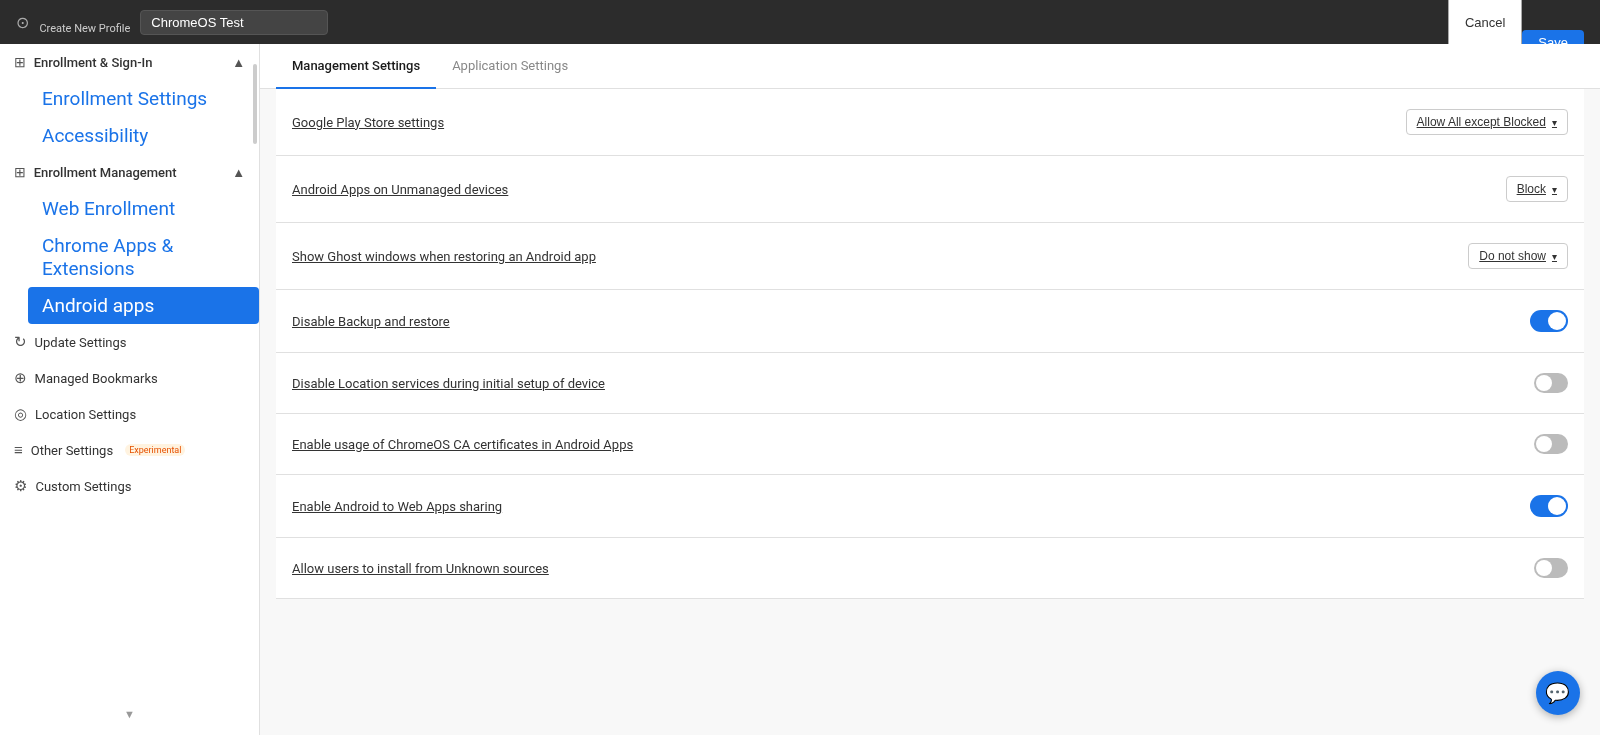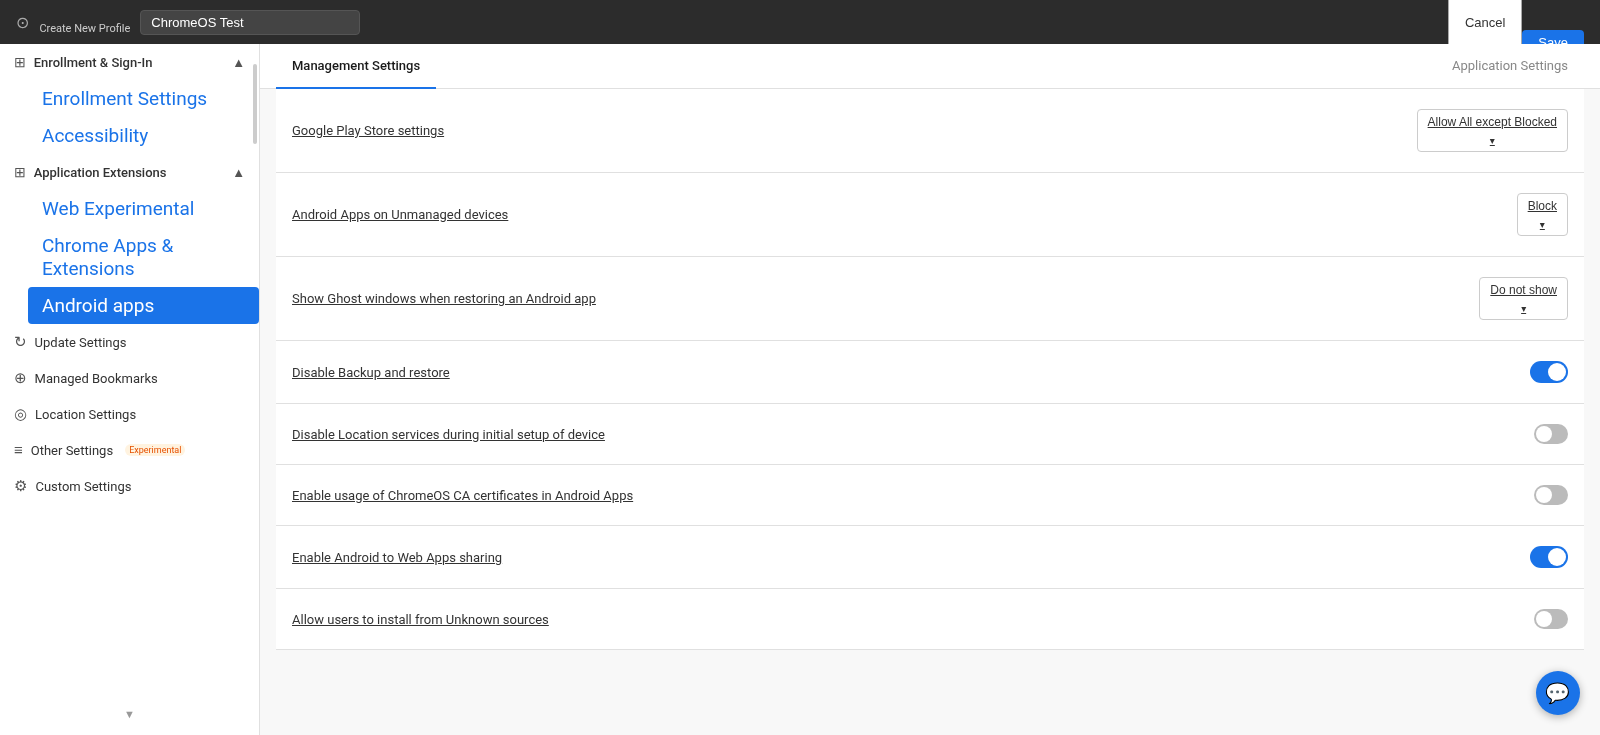--- a/index.html
+++ b/index.html
@@ -7,21 +7,21 @@
 
     
     .topbar {
       display: flex; align-items: center; justify-content: space-between;
       background: #2c2c2c; color: #fff; height: 44px; padding: 0 16px;
     }
     .topbar-left { display: flex; align-items: center; gap: 10px; }
     .topbar-title { font-size: 11px; color: #ccc; margin-top: 12px; }
     .topbar-input {
       background: #444; border: 1px solid #555; color: #fff;
-      padding: 4px 10px; border-radius: 4px; font-size: 13px; width: 220px;
+      padding: 4px 10px; border-radius: 4px; font-size: 13px; width: 188px;
     }
     .topbar-actions { display: flex; }
     .btn-cancel {
       background: #fff; border: 1px solid #aaa; color: #333;
       padding: 5px 16px; border-radius: 4px; cursor: pointer; font-size: 13px;
     }
     .btn-save {
       background: #1a73e8; border: none; color: #fff;
       padding: 5px 16px; border-radius: 4px; cursor: pointer; font-size: 13px; margin-top: 40px;
     }
@@ -65,42 +65,41 @@
       padding: 1px 4px; border-radius: 6px; margin-left: 4px;
     }
 
     
     .main-content { flex: 1; background: #f8f8f8; overflow-y: auto; padding: 0; }
 
     
     .tabs-bar {
       display: flex; background: #fff; border-bottom: 1px solid #e0e0e0;
       padding: 0 16px;
-      justify-content: space-between;
     }
     .tab {
       padding: 14px 16px; cursor: pointer; font-size: 13px; color: #888;
       border-bottom: 2px solid transparent; margin-bottom: -1px;
     }
     .tab.active { color: #1a1a1a; border-bottom: 2px solid #1a73e8; font-weight: 500; }
 
     
     .settings-container { padding: 0 16px 20px; text-decoration: underline; }
     .settings-row {
       display: flex; align-items: center; justify-content: space-between;
       background: #fff; padding: 20px 16px; border-bottom: 1px solid #e0e0e0;
     }
     .settings-row:first-child { border-top: none; }
     .settings-row-label { font-size: 13px; color: #333; }
 
     
     .dropdown-btn {
       display: flex; align-items: center; gap: 6px;
       border: 1px solid #ccc; background: #fff;
-      padding: 5px 10px; border-radius: 4px; cursor: pointer; font-size: 12px; color: #333; flex-direction: column;
+      padding: 5px 10px; border-radius: 4px; cursor: pointer; font-size: 12px; color: #333;
     }
     .dropdown-btn .arrow { font-size: 10px; }
 
     
     .toggle {
       width: 38px; height: 22px; border-radius: 11px; position: relative;
       cursor: pointer; flex-shrink: 0;
     }
     .toggle.on { background: #1a73e8; }
     .toggle-knob {
@@ -155,26 +154,26 @@
       <div class="sidebar-subitems">
         <span class="sidebar-subitem">Enrollment Settings</span>
         <span class="sidebar-subitem">Accessibility</span>
       </div>
     </div>
 
     <div class="sidebar-section">
       <div class="sidebar-section-header">
         <span style="display:flex;align-items:center;gap:8px;">
           <span class="icon">⊞</span>
-          <span>Application Extensions</span>
+          <span>Enrollment Management</span>
         </span>
         <span class="chevron">▲</span>
       </div>
       <div class="sidebar-subitems">
-        <span class="sidebar-subitem">Web Experimental</span>
+        <span class="sidebar-subitem">Web Enrollment</span>
         <span class="sidebar-subitem">Chrome Apps &amp; Extensions</span>
         <span class="sidebar-subitem sidebar-item-active">Android apps</span>
       </div>
     </div>
 
     <div class="sidebar-nav-item">
       <span class="nav-icon">↻</span>
       <span>Update Settings</span>
     </div>
     <div class="sidebar-nav-item">

